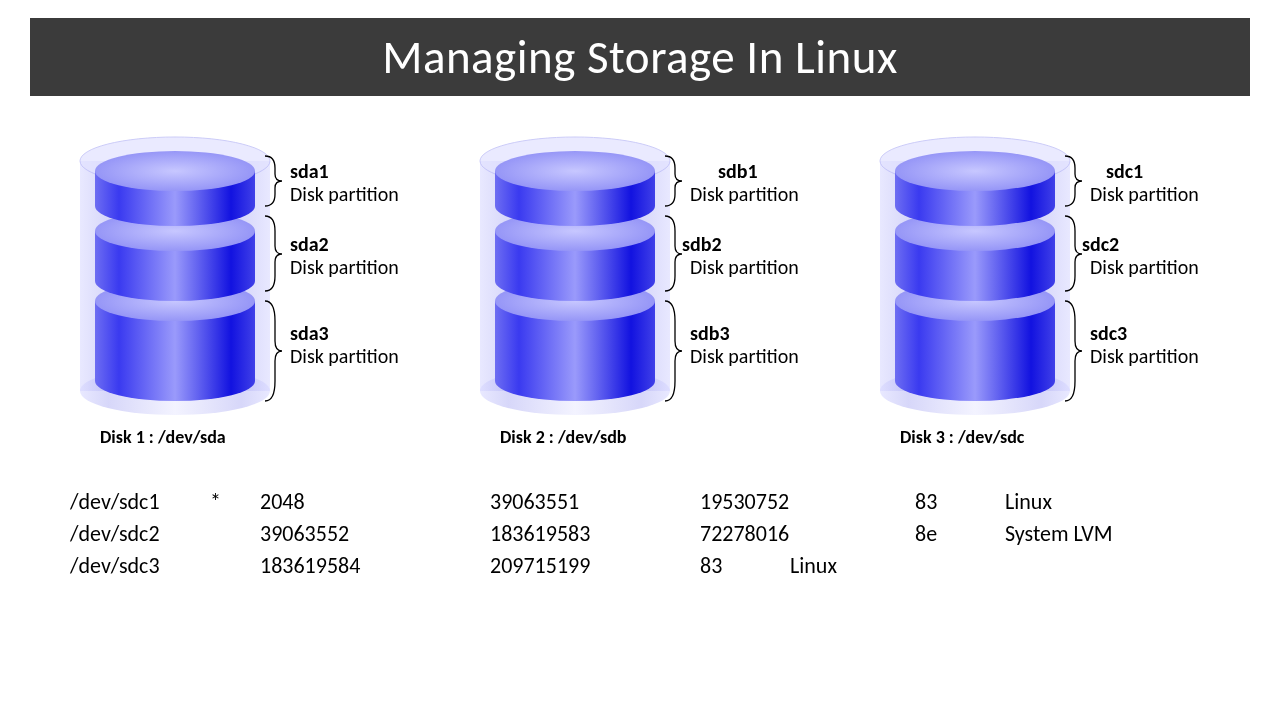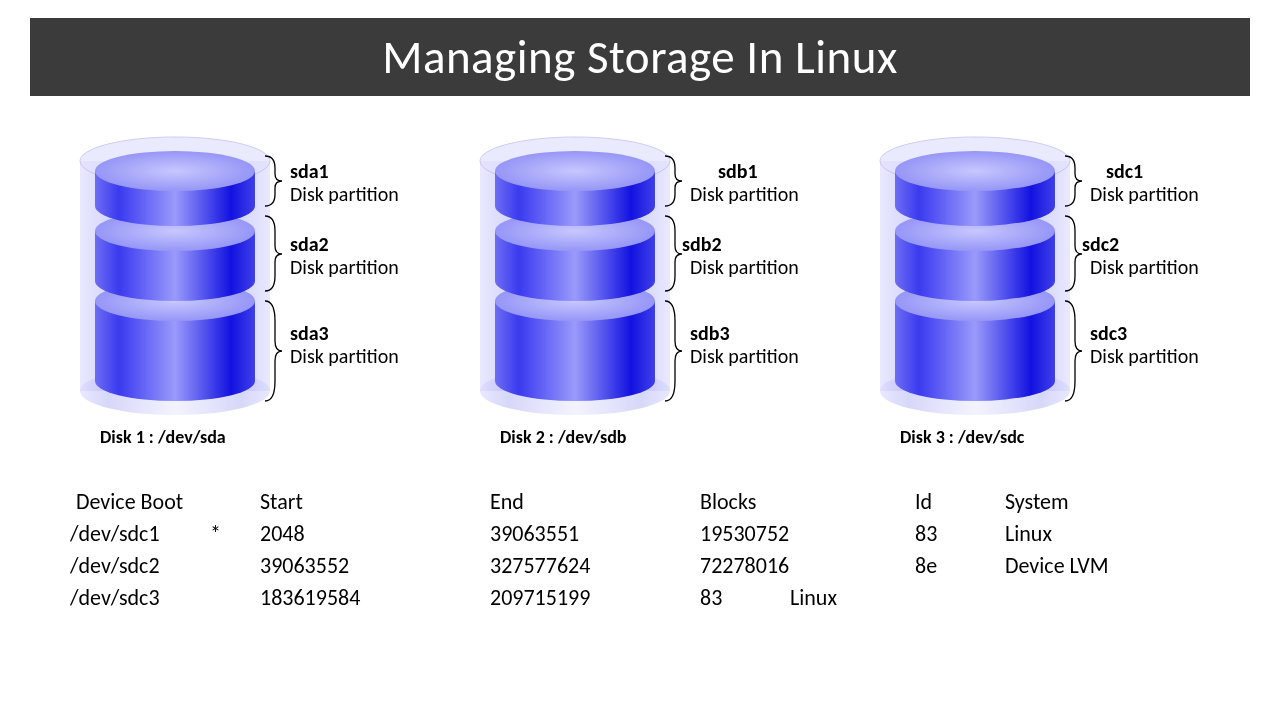--- a/index.html
+++ b/index.html
@@ -178,45 +178,36 @@
     <div class="part-sub" style="left:230px; top:129px;">Disk partition</div>
     <div class="part-label" style="left:230px; top:195px;">sdc3</div>
     <div class="part-sub" style="left:230px; top:218px;">Disk partition</div>
     <div class="disk-caption" style="left:40px; top:300px;">Disk 3 : /dev/sdc</div>
   </div>
 
 </div>
 
 <div class="table-wrap">
   <div class="trow">
-    <div class="c-dev" style="padding-left:6px;"><span>Device</span> <span>Boot</span></div>
-    <div class="c-boot"></div>
-    <div class="c-start">Start</div>
-    <div class="c-end">End</div>
-    <div class="c-blk">Blocks</div>
-    <div class="c-id">Id</div>
-    <div class="c-sys">System</div>
-  </div>
-  <div class="trow">
     <div class="c-dev">/dev/sdc1</div>
     <div class="c-boot">*</div>
     <div class="c-start">2048</div>
     <div class="c-end">39063551</div>
     <div class="c-blk">19530752</div>
     <div class="c-id">83</div>
     <div class="c-sys">Linux</div>
   </div>
   <div class="trow">
     <div class="c-dev">/dev/sdc2</div>
     <div class="c-boot"></div>
     <div class="c-start">39063552</div>
-    <div class="c-end">327577624</div>
+    <div class="c-end">183619583</div>
     <div class="c-blk">72278016</div>
     <div class="c-id">8e</div>
-    <div class="c-sys">Device LVM</div>
+    <div class="c-sys">System LVM</div>
   </div>
   <div class="trow">
     <div class="c-dev">/dev/sdc3</div>
     <div class="c-boot"></div>
     <div class="c-start">183619584</div>
     <div class="c-end">209715199</div>
     <div class="c-id">83</div>
     <div class="c-sys">Linux</div>
   </div>
 </div>

